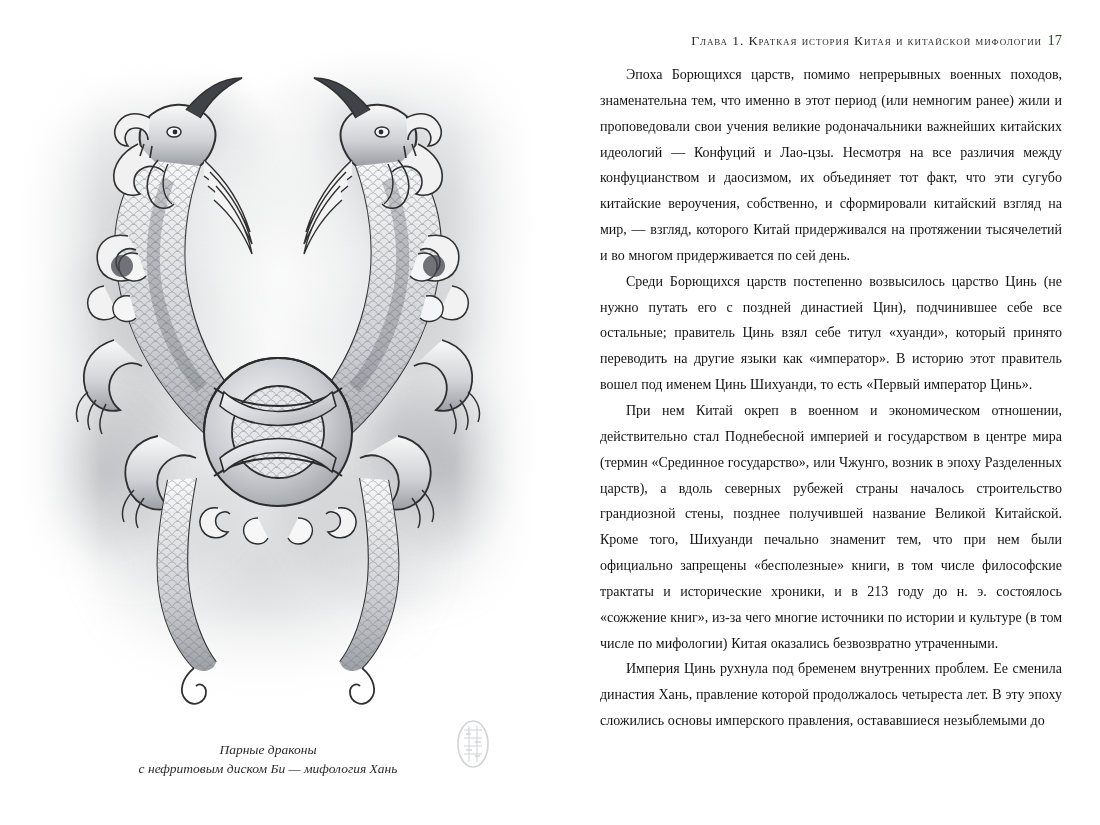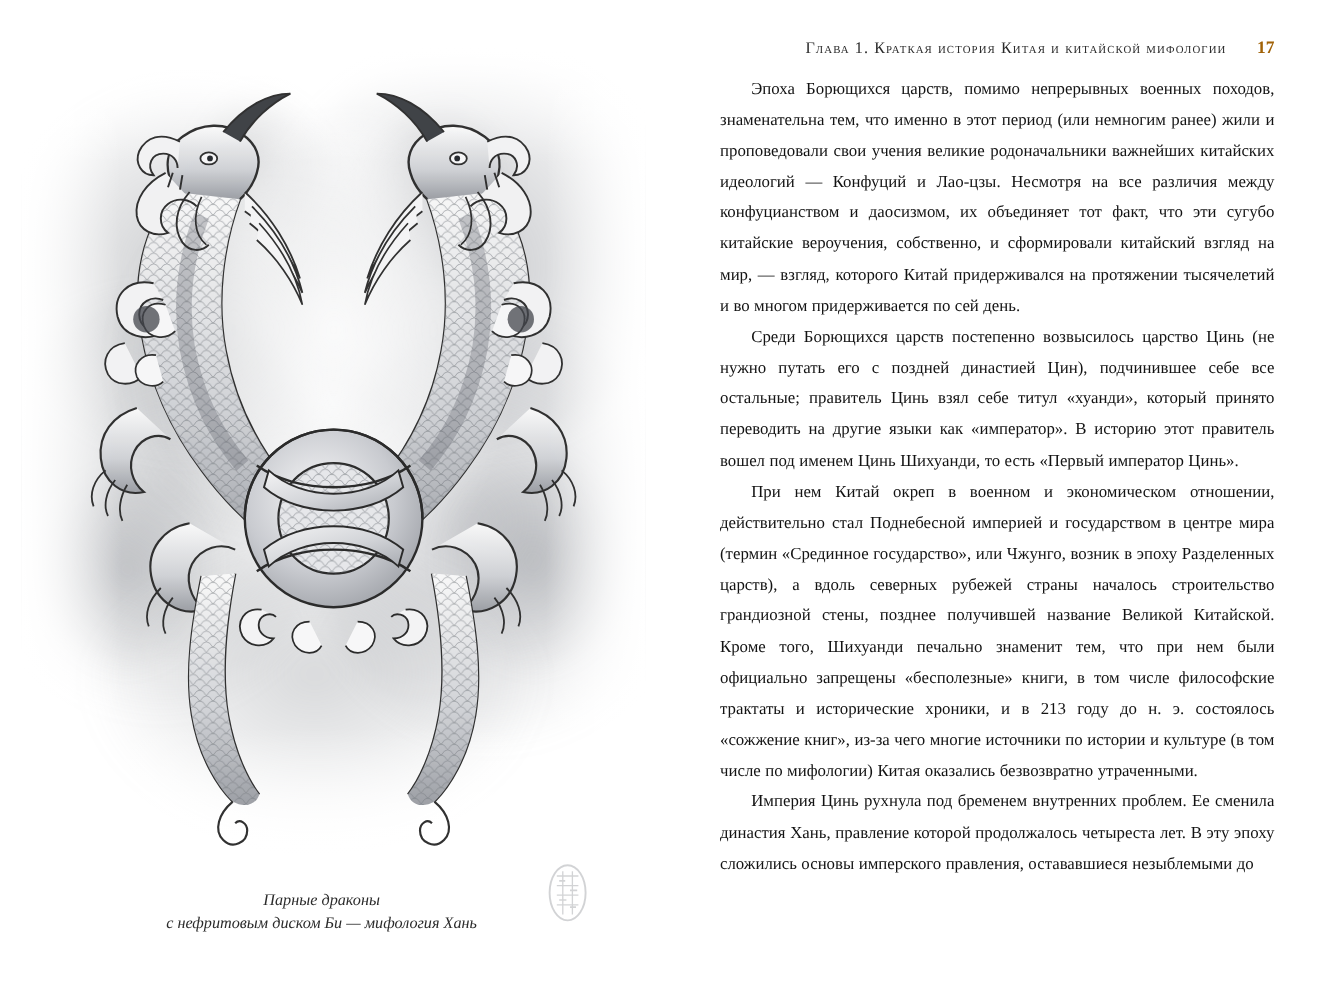--- a/index.html
+++ b/index.html
@@ -62,23 +62,23 @@
 
   .caption{position:absolute;left:18px;top:740px;width:500px;text-align:center;
     font-style:italic;font-size:13.5px;line-height:19px;color:#2b2b2b;}
   .caption span{display:block;}
 
   .seal{position:absolute;left:455px;top:718px;width:36px;height:52px;opacity:.30;}
 
   
   .page-right{position:absolute;left:560px;top:0;width:540px;height:825px;background:#fff;}
   .runhead{position:absolute;left:40px;top:32px;width:462px;
-    display:flex;align-items:flex-start;justify-content:flex-end;gap:20px;}
+    display:flex;align-items:center;justify-content:flex-end;}
   .runhead .rh-title{font-variant:small-caps;font-size:13.5px;letter-spacing:.9px;color:#2a2a2a;white-space:nowrap;}
-  .runhead .rh-page{font-size:14.5px;color:#a16207;min-width:20px;text-align:right;font-weight:bold;}
+  .runhead .rh-page{font-size:14.5px;color:#14532d;min-width:20px;text-align:right;}
 
   .col{position:absolute;left:40px;top:62px;width:462px;}
   .col p{margin:0;text-indent:26px;text-align:justify;
     font-size:14px;line-height:25.85px;color:#131313;
     -webkit-hyphens:none;hyphens:none;word-spacing:.2px;}
 </style>
 </head>
 <body>
 
 <div class="spread">

